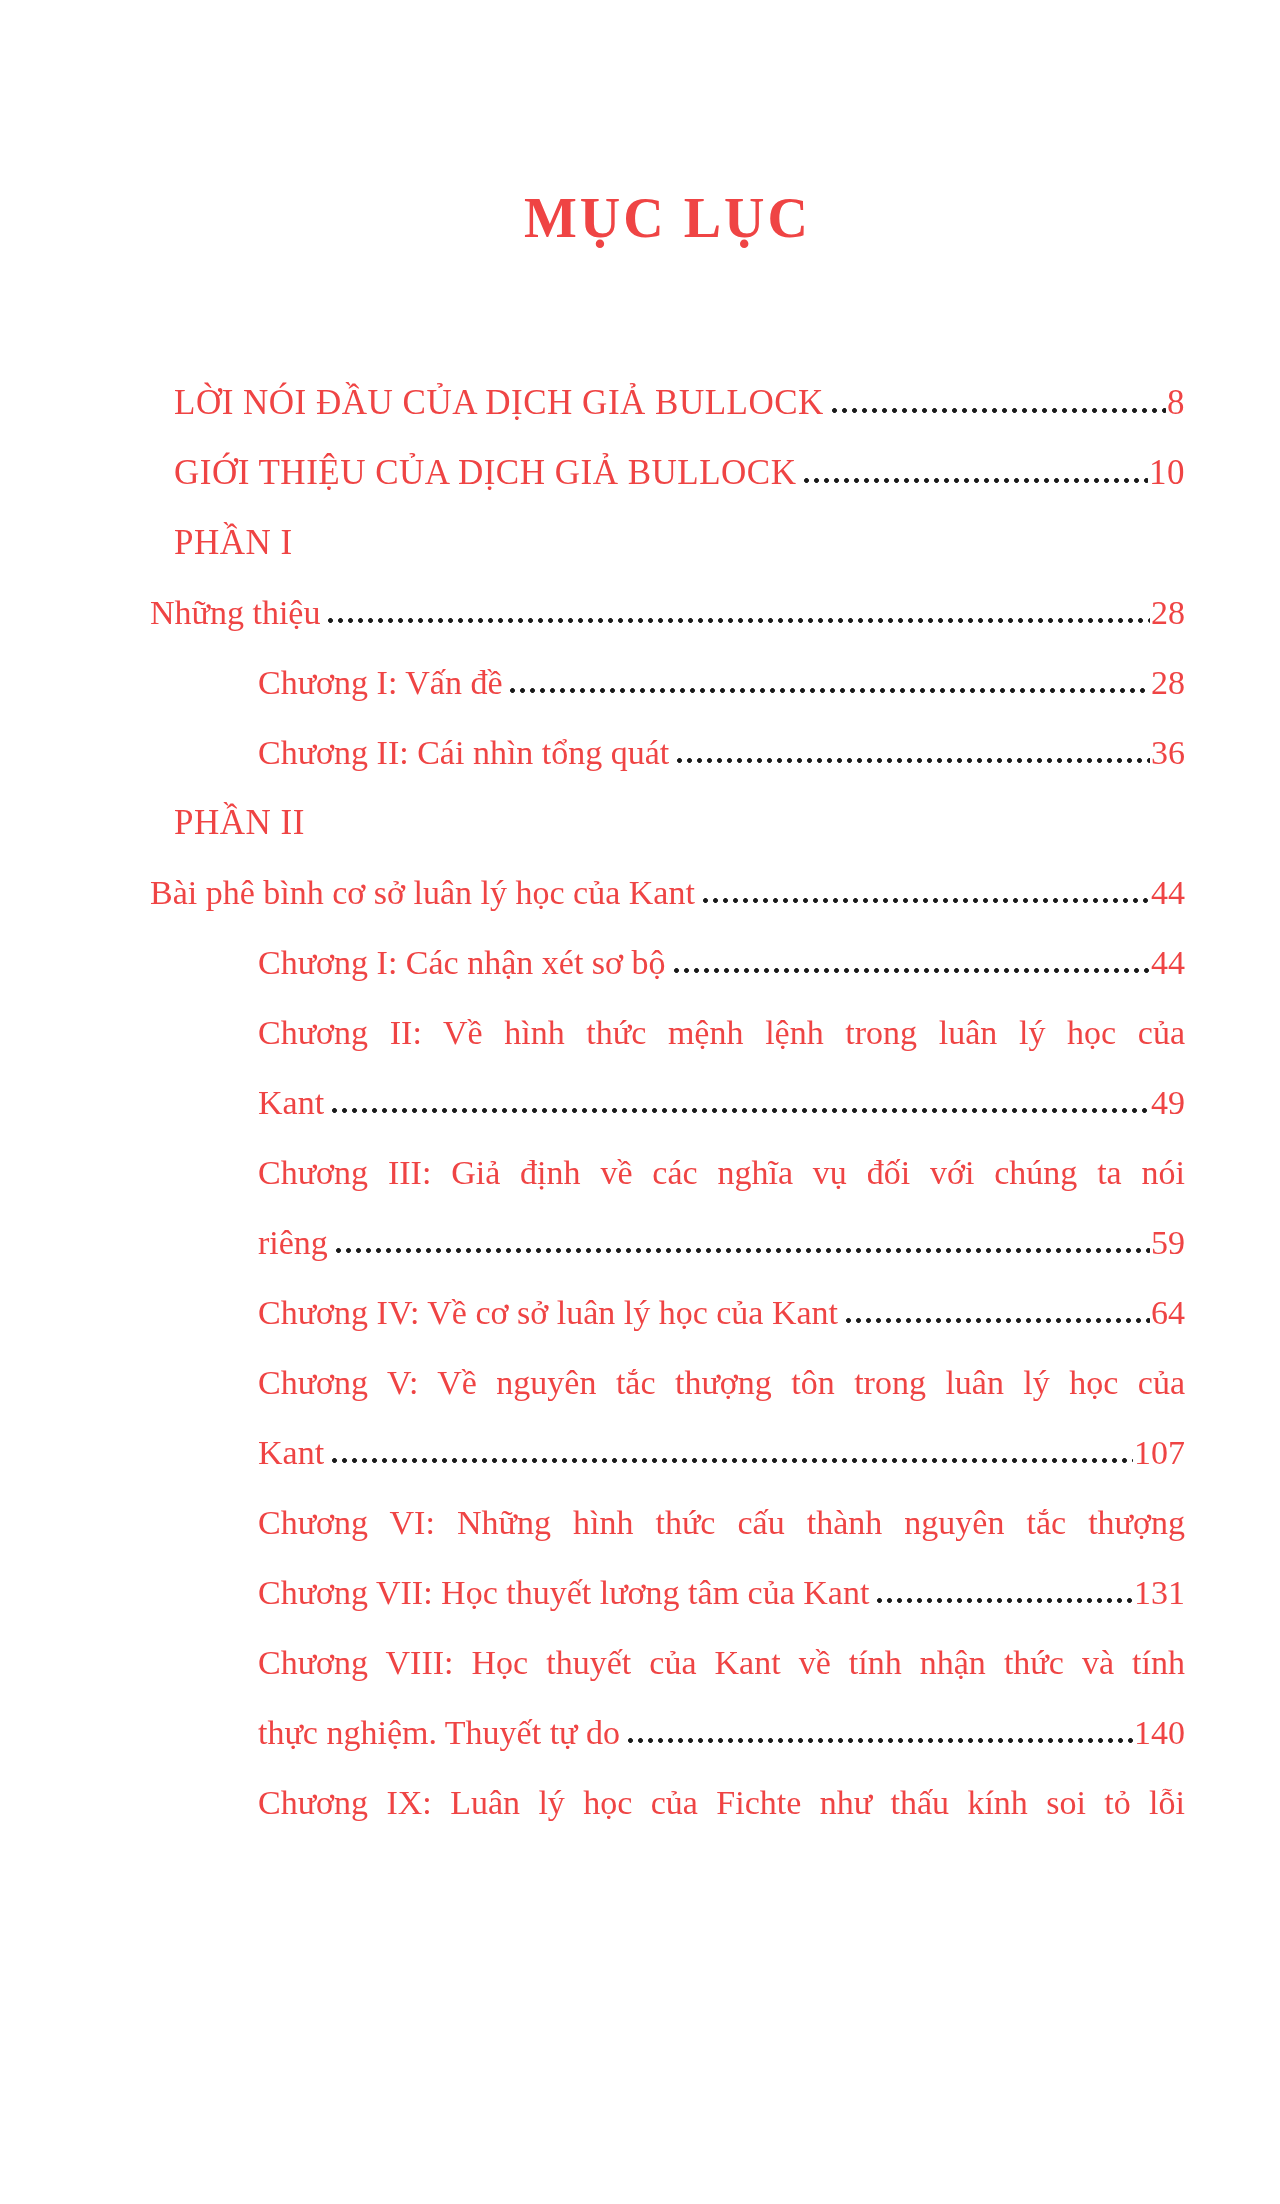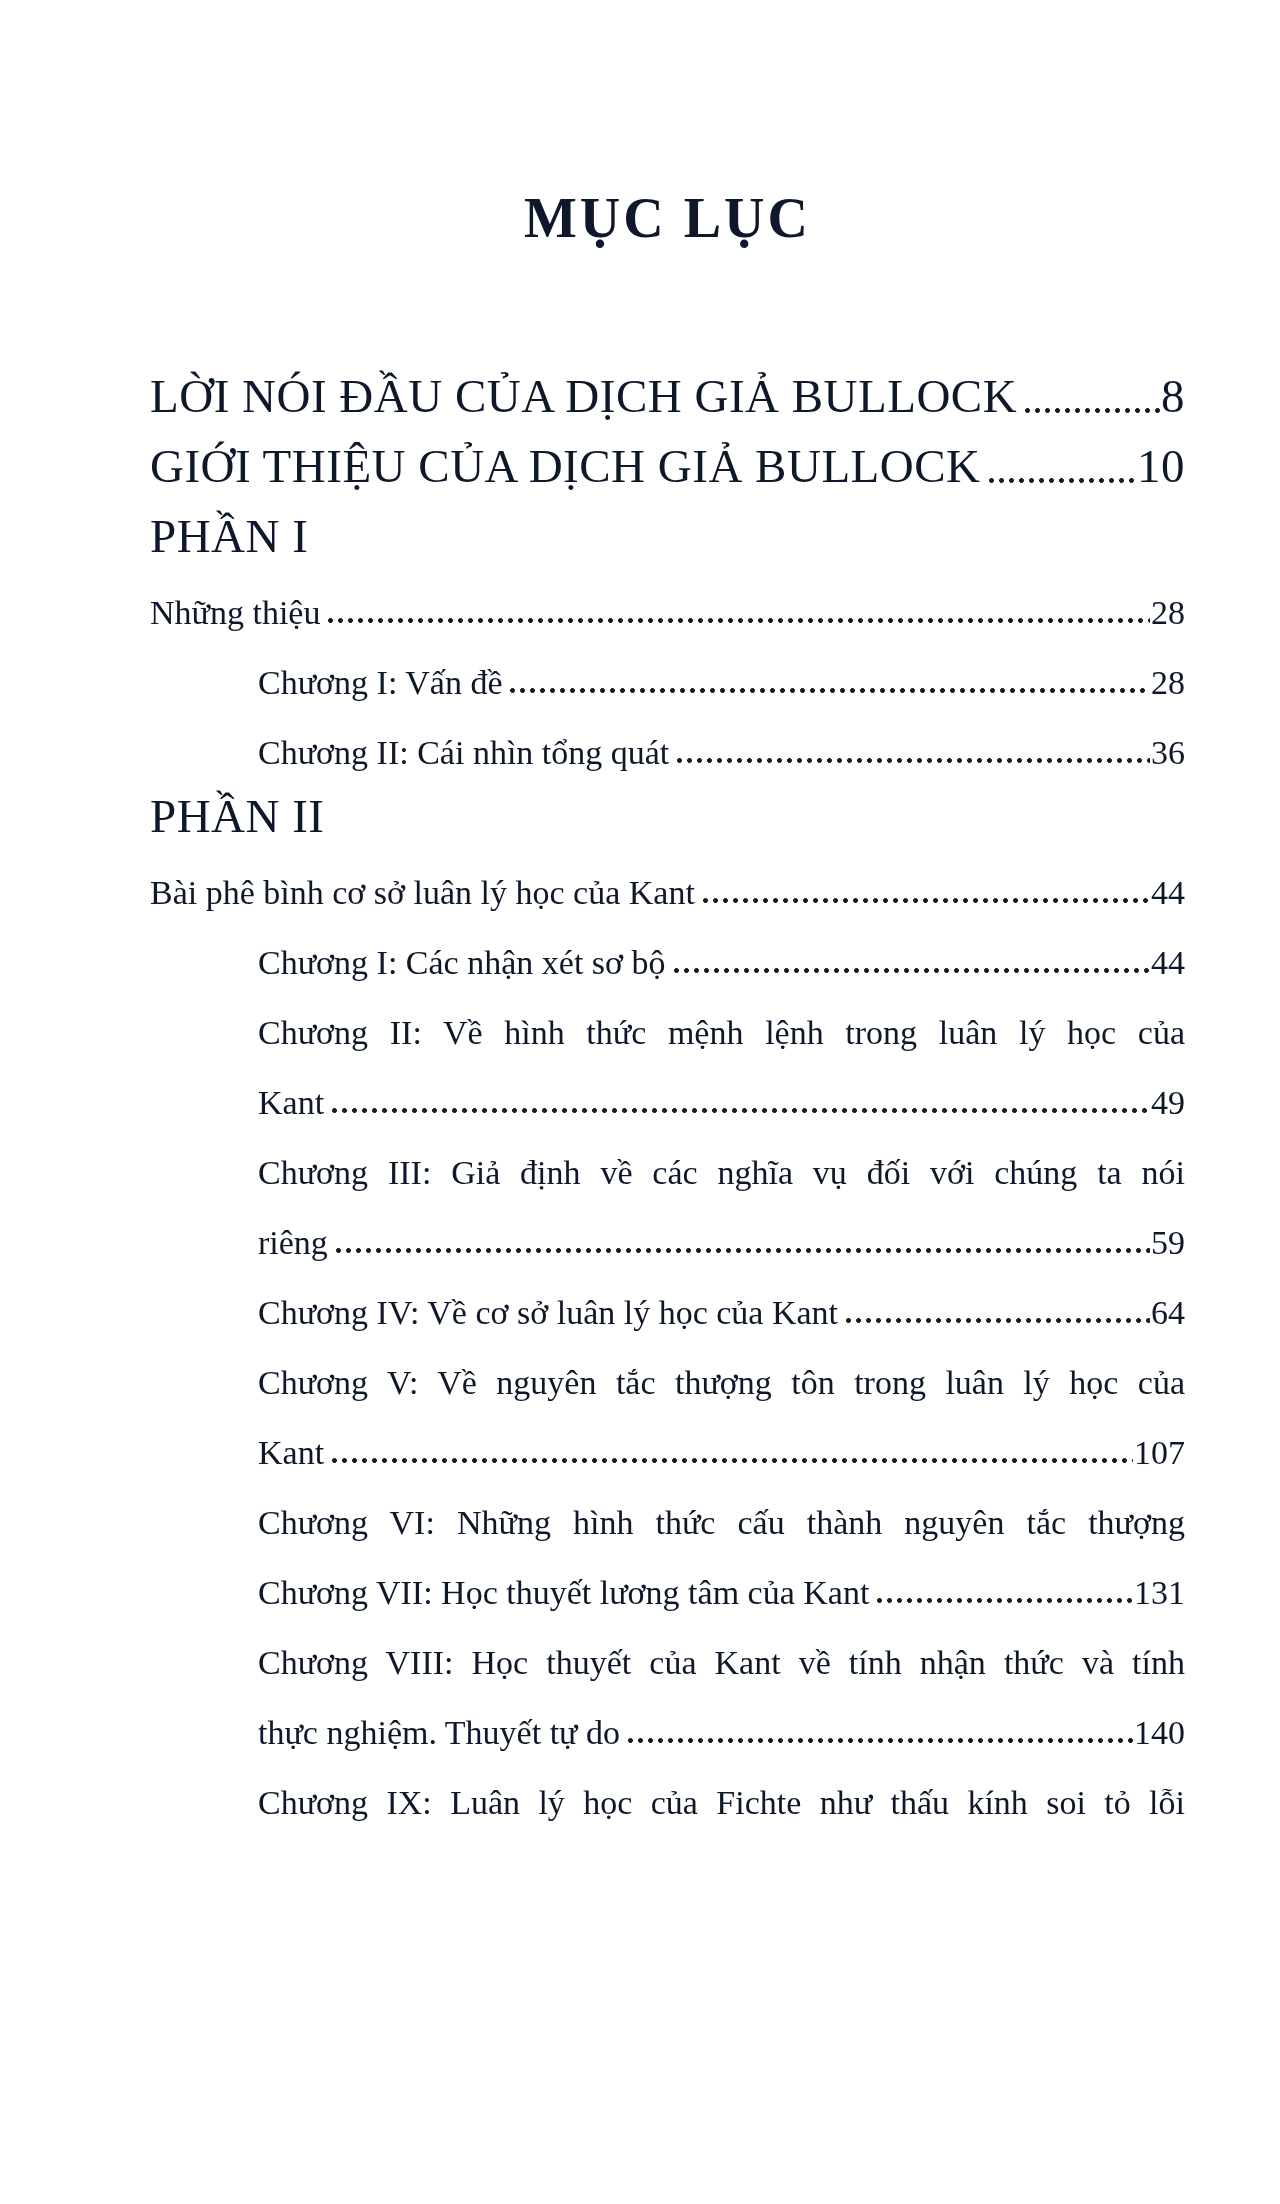--- a/index.html
+++ b/index.html
@@ -2,21 +2,21 @@
 <html><head>
 <meta charset="utf-8">
 <style>
   html, body { margin: 0; padding: 0; background: #ffffff; }
   .page {
     position: relative;
     width: 1280px;
     height: 2204px;
     box-sizing: border-box;
     background: #ffffff;
-    color: #0f172a;
+    color: #ef4444;
     font-family: "Liberation Serif", "DejaVu Serif", serif;
     padding: 186px 95px 0 150px;
     overflow: hidden;
   }
   .title {
     font-size: 56px;
     line-height: 64px;
     font-weight: bold;
     text-align: center;
     letter-spacing: 3px;
@@ -26,21 +26,21 @@
   .r {
     display: flex;
     align-items: flex-end;
     height: 70px;
     font-size: 34px;
     line-height: 1;
     padding-bottom: 6px;
     box-sizing: border-box;
   }
   .r .txt { white-space: nowrap; }
-  .r.caps { font-size: 47px; letter-spacing: 0.5px; }
+  .r.caps { font-size: 35px; letter-spacing: 0.5px; margin-left: 24px; }
   .r.l1 { padding-left: 108px; }
   .r.just .txt {
     flex: 1 1 auto;
     white-space: normal;
     text-align: justify;
     text-align-last: justify;
     word-spacing: 2px;
   }
   .leader {
     flex: 1 1 0;

